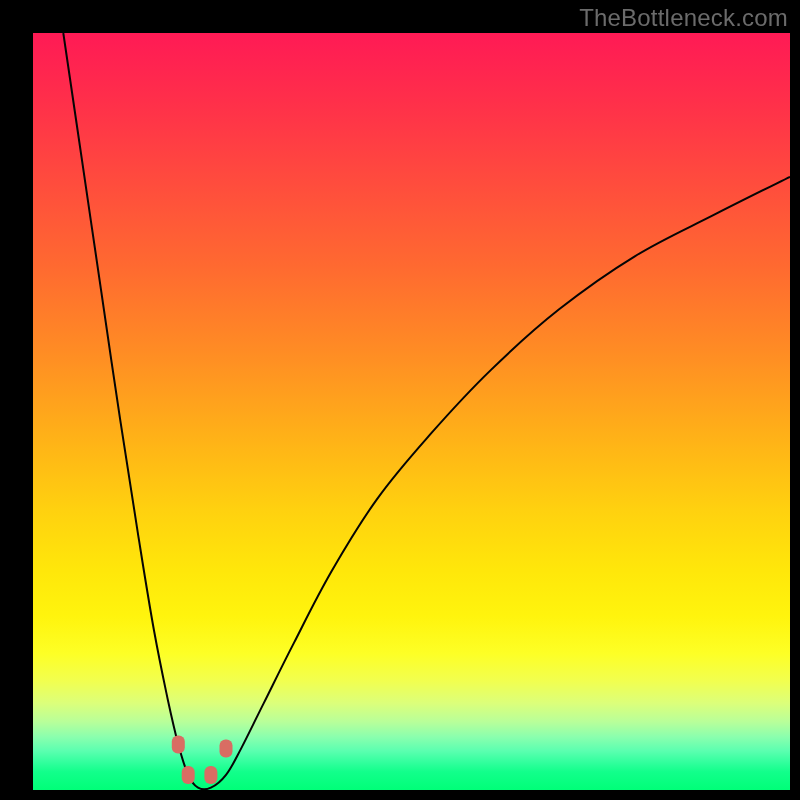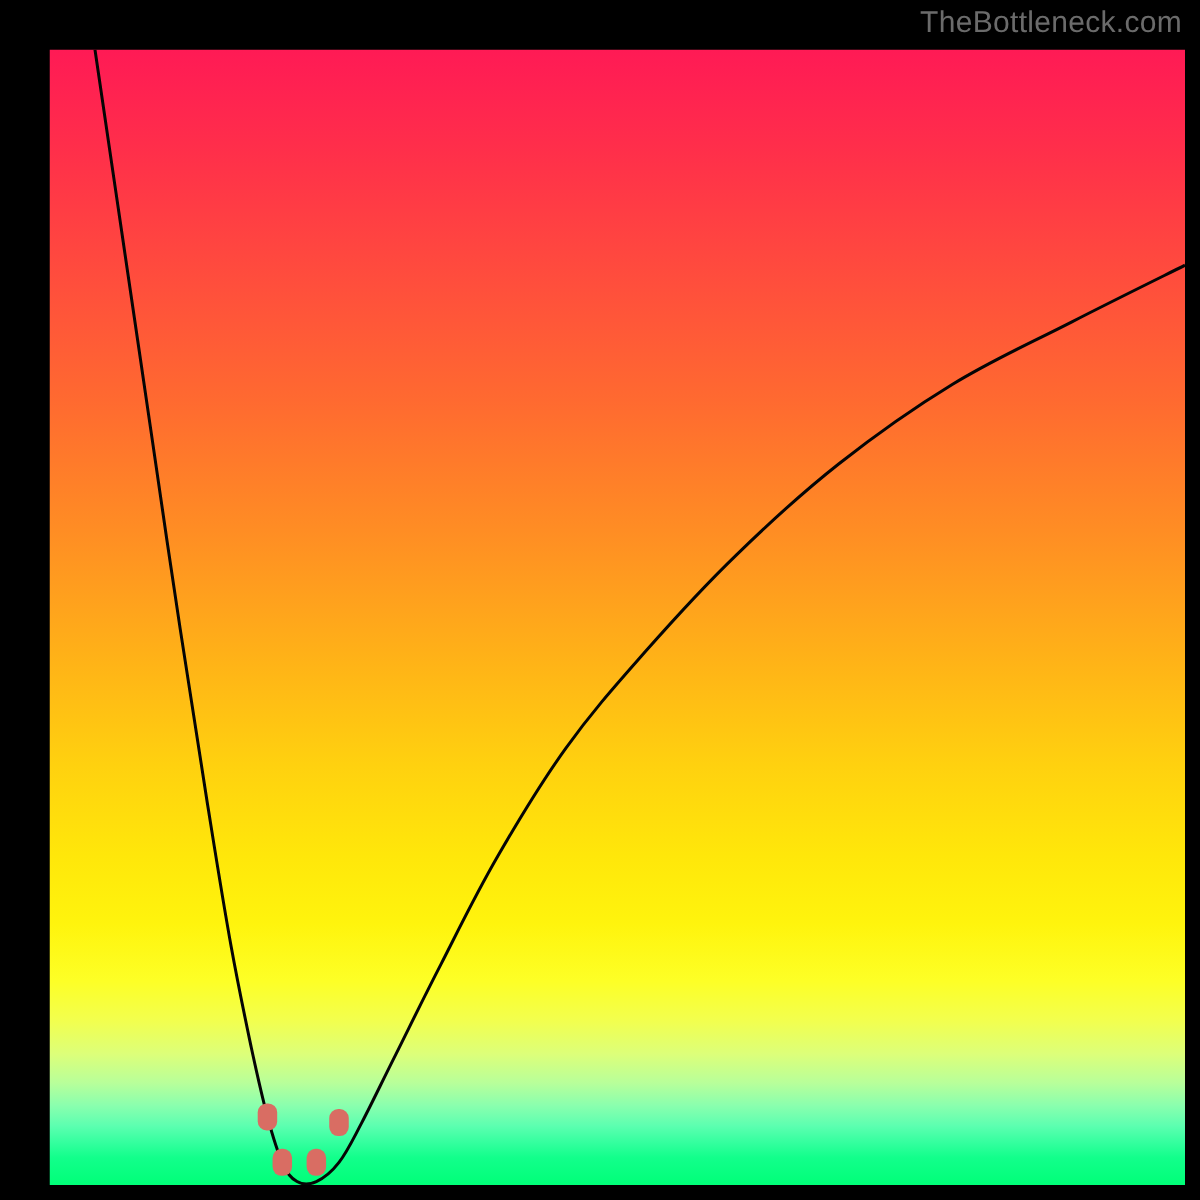--- a/index.html
+++ b/index.html
@@ -8,21 +8,21 @@
     position: relative;
     width: 800px;
     height: 800px;
     background: #000;
   }
   .watermark {
     position: absolute;
     top: 4px;
     right: 12px;
     font-family: Arial, Helvetica, sans-serif;
-    font-size: 20px;
+    font-size: 24px;
     font-weight: 500;
     color: #6b6b6b;
     letter-spacing: 0.2px;
   }
   .plot {
     position: absolute;
     left: 33px;
     top: 33px;
     width: 757px;
     height: 757px;

